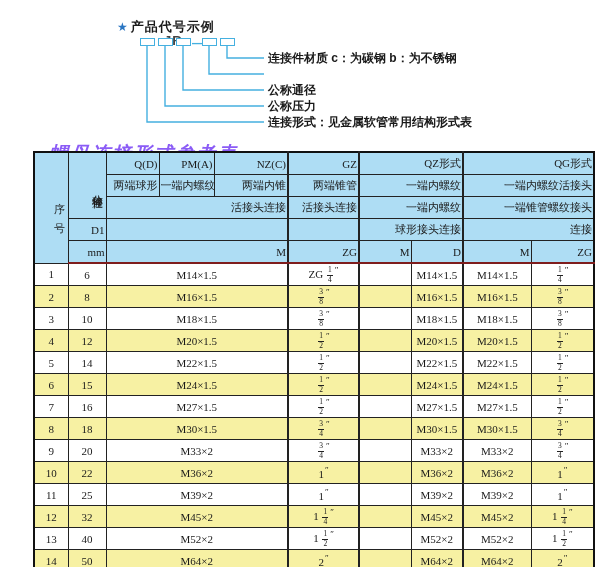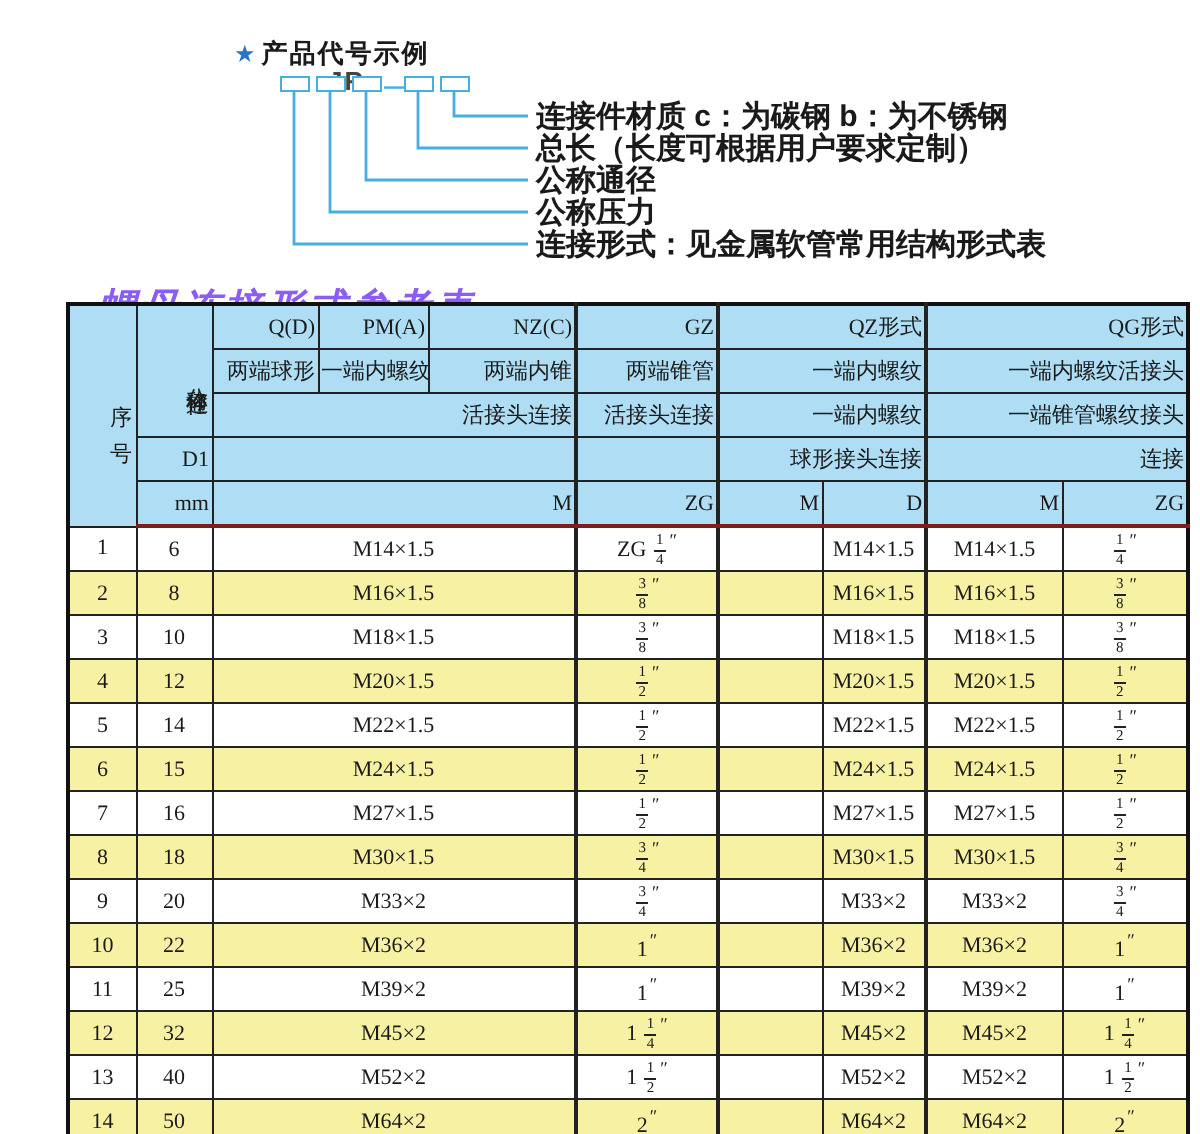--- a/index.html
+++ b/index.html
@@ -7,21 +7,21 @@
         font-family:"Liberation Sans","DejaVu Sans",sans-serif;color:#1a1a1a;}
 
   
   #diagram{position:absolute;left:0;top:0;width:600px;height:150px;}
   .diag-heading{position:absolute;left:117px;top:18px;font-size:13px;font-weight:bold;letter-spacing:1px;}
   .diag-heading .star{color:#2b76c2;margin-right:2px;font-size:12px;}
   .code-prefix{position:absolute;left:116px;top:33px;font-size:13px;font-weight:bold;color:#444;letter-spacing:1px;margin-left:48px;}
   .code-box{position:absolute;top:38px;width:15px;height:8px;border:1.5px solid #45b0e0;background:#fff;box-sizing:border-box;}
   .code-dash{position:absolute;top:36px;color:#45b0e0;font-size:12px;font-weight:bold;}
   #connector-svg{position:absolute;left:0;top:0;}
-  .code-label{position:absolute;left:268px;height:15px;line-height:15px;font-size:15px;font-weight:bold;white-space:nowrap;}
+  .code-label{position:absolute;left:268px;height:15px;line-height:15px;font-size:12px;font-weight:bold;white-space:nowrap;}
 
   
   #table-title{position:absolute;left:32px;top:124px;margin:17px;
     font-family:"DejaVu Serif","Liberation Serif",serif;font-style:italic;font-weight:bold;
     font-size:19px;letter-spacing:2px;color:#8b5cf6;}
 
   
   table{position:absolute;left:33px;top:151px;width:560px;border-collapse:collapse;table-layout:fixed;
         font-family:"Liberation Serif","DejaVu Serif",serif;font-size:11px;}
   th,td{border:1px solid #222;text-align:center;vertical-align:middle;padding:0 1px;
@@ -59,21 +59,20 @@
     <div class="code-prefix">JR</div>
 
     <span class="code-box" style="left:140px"></span>
     <span class="code-box" style="left:158px"></span>
     <span class="code-box" style="left:176px"></span>
     <span class="code-dash" style="left:192px">—</span>
     <span class="code-box" style="left:202px"></span>
     <span class="code-box" style="left:220px"></span>
 
     <div class="code-label" style="top:51px">连接件材质  c：为碳钢  b：为不锈钢</div>
-    <div class="code-label" style="top:67px">总长（长度可根据用户要求定制）</div>
     <div class="code-label" style="top:83px">公称通径</div>
     <div class="code-label" style="top:99px">公称压力</div>
     <div class="code-label" style="top:115px">连接形式：见金属软管常用结构形式表</div>
   </div>
 
   <h1 id="table-title">螺母连接形式参考表</h1>
 
   <table>
     <colgroup>
       <col style="width:34px">

